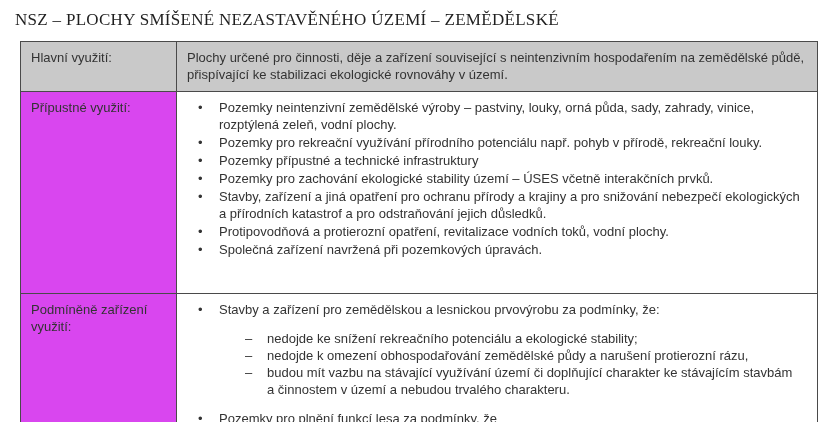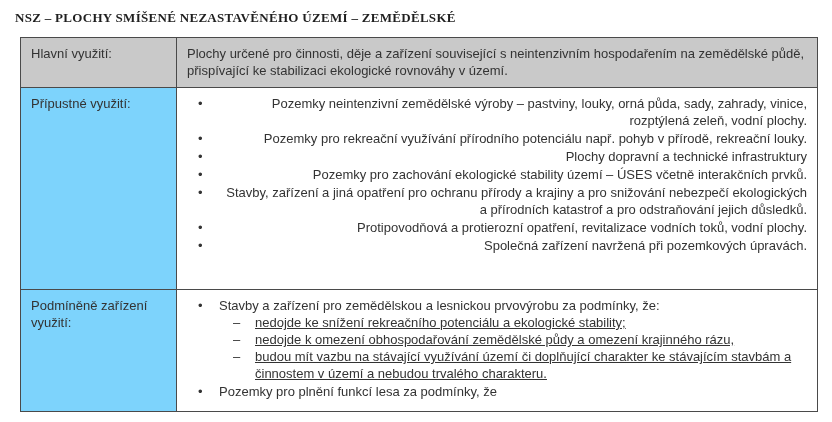--- a/index.html
+++ b/index.html
@@ -13,22 +13,22 @@
   .page {
     box-sizing: border-box;
     width: 832px;
     height: 422px;
     padding: 8px 14px 0 14px;
     font-family: "Liberation Sans", sans-serif;
     color: #333333;
   }
   .title {
     font-family: "Liberation Serif", serif;
-    font-weight: bold;
-    font-size: 13px;
+    font-weight: normal;
+    font-size: 17px;
     letter-spacing: 0.3px;
     color: #1f1f1f;
     margin: 2px 0 11px 1px;
     white-space: nowrap;
   }
   table.use-table {
     border-collapse: collapse;
     table-layout: fixed;
     width: 798px;
     margin-left: 6px;
@@ -36,24 +36,24 @@
     line-height: 17px;
   }
   table.use-table td {
     border: 1px solid #4a4a4a;
     vertical-align: top;
     padding: 7px 10px 8px 10px;
   }
   table.use-table { border-top: 1px solid #fca5a5; }
   col.c-label { width: 156px; }
   .row-main td { background: #c9c9c9; }
-  .label-cell { background: #7dd3fc; }
+  .label-cell { background: #d946ef; }
   .content-cell { background: #ffffff; }
   .row-main .content-cell { background: #c9c9c9; margin-top: 8px; }
-  .row-pripustne .content-cell { min-height: 0; text-align: right; }
+  .row-pripustne .content-cell { min-height: 0; }
   .row-main td { height: 34px; }
   .row-pripustne td { height: 186px; }
   .row-podminene td { height: 106px; }
 
   ul.bullets {
     margin: 0;
     padding: 0 0 0 10px;
     list-style: none;
   }
   ul.bullets > li {
@@ -61,24 +61,23 @@
     padding-left: 22px;
     margin: 0 0 1px 0;
   }
   ul.bullets > li::before {
     content: "\2022";
     position: absolute;
     left: 1px;
     top: 0;
   }
   ul.dashes {
-    margin: 0;
+    margin: 12px;
     padding: 0 0 0 14px;
     list-style: none;
-    text-decoration: underline;
   }
   ul.dashes > li {
     position: relative;
     padding-left: 22px;
     margin: 0;
   }
   ul.dashes > li::before {
     content: "\2013";
     position: absolute;
     left: 0;
@@ -103,38 +102,38 @@
       <td class="label-cell">Hlavní využití:</td>
       <td class="content-cell">Plochy určené pro činnosti, děje a zařízení související s neintenzivním hospodařením na zemědělské půdě, přispívající ke stabilizaci ekologické rovnováhy v území.</td>
     </tr>
 
     <tr class="row-pripustne">
       <td class="label-cell">Přípustné využití:</td>
       <td class="content-cell">
         <ul class="bullets">
           <li>Pozemky neintenzivní zemědělské výroby – pastviny, louky, orná půda, sady, zahrady, vinice, rozptýlená zeleň, vodní plochy.</li>
           <li>Pozemky pro rekreační využívání přírodního potenciálu např. pohyb v přírodě, rekreační louky.</li>
-          <li>Plochy dopravní a technické infrastruktury</li>
+          <li>Pozemky přípustné a technické infrastruktury</li>
           <li>Pozemky pro zachování ekologické stability území – ÚSES včetně interakčních prvků.</li>
           <li>Stavby, zařízení a jiná opatření pro ochranu přírody a krajiny a pro snižování nebezpečí ekologických  a přírodních katastrof a pro odstraňování jejich důsledků.</li>
           <li>Protipovodňová a protierozní opatření, revitalizace vodních toků, vodní plochy.</li>
           <li>Společná zařízení navržená při pozemkových úpravách.</li>
         </ul>
       </td>
     </tr>
 
     <tr class="row-podminene">
       <td class="label-cell">Podmíněně zařízení využití:</td>
       <td class="content-cell">
         <ul class="bullets">
           <li>
             <span>Stavby a zařízení pro zemědělskou a lesnickou prvovýrobu za podmínky, že:</span>
             <ul class="dashes">
               <li>nedojde ke snížení rekreačního potenciálu a ekologické stability;</li>
-              <li>nedojde k omezení obhospodařování zemědělské půdy a omezení krajinného rázu,</li>
+              <li>nedojde k omezení obhospodařování zemědělské půdy a narušení protierozní rázu,</li>
               <li>budou mít vazbu na stávající využívání území či doplňující charakter ke stávajícím stavbám a činnostem v území a nebudou trvalého charakteru.</li>
             </ul>
           </li>
           <li>
             <span>Pozemky pro plnění funkcí lesa za podmínky, že</span>
           </li>
         </ul>
       </td>
     </tr>
   </tbody>

